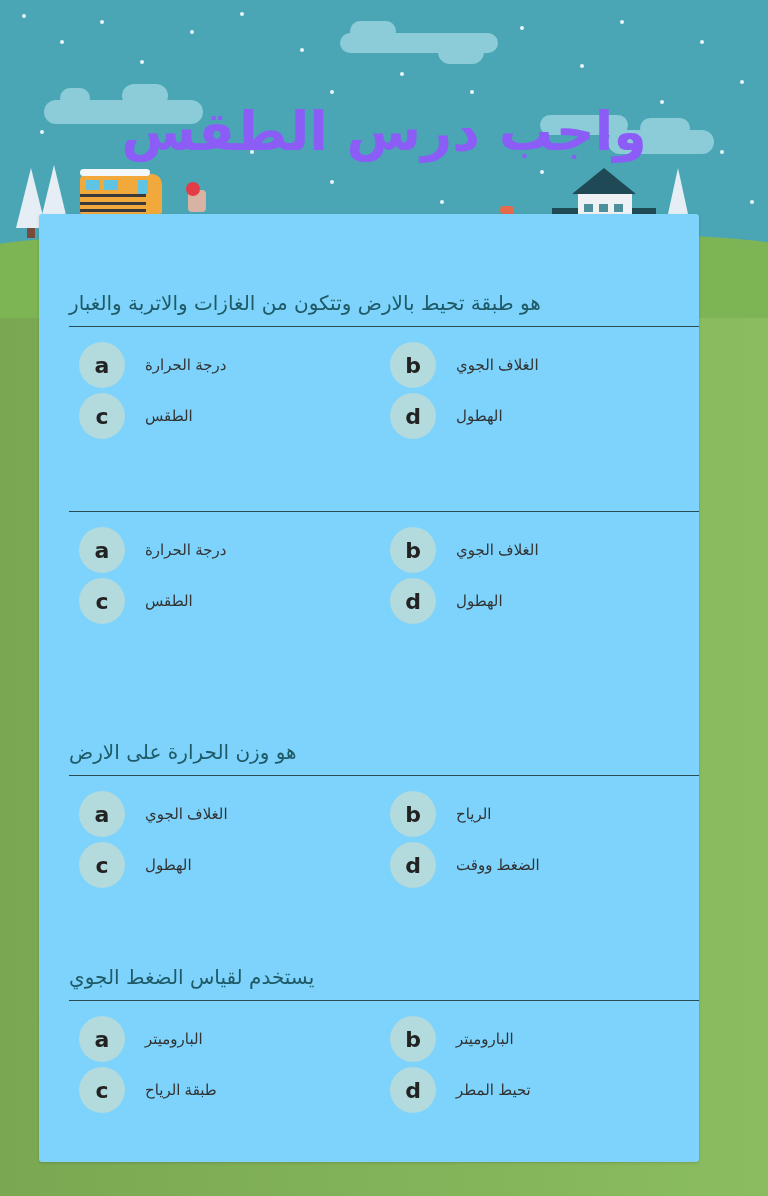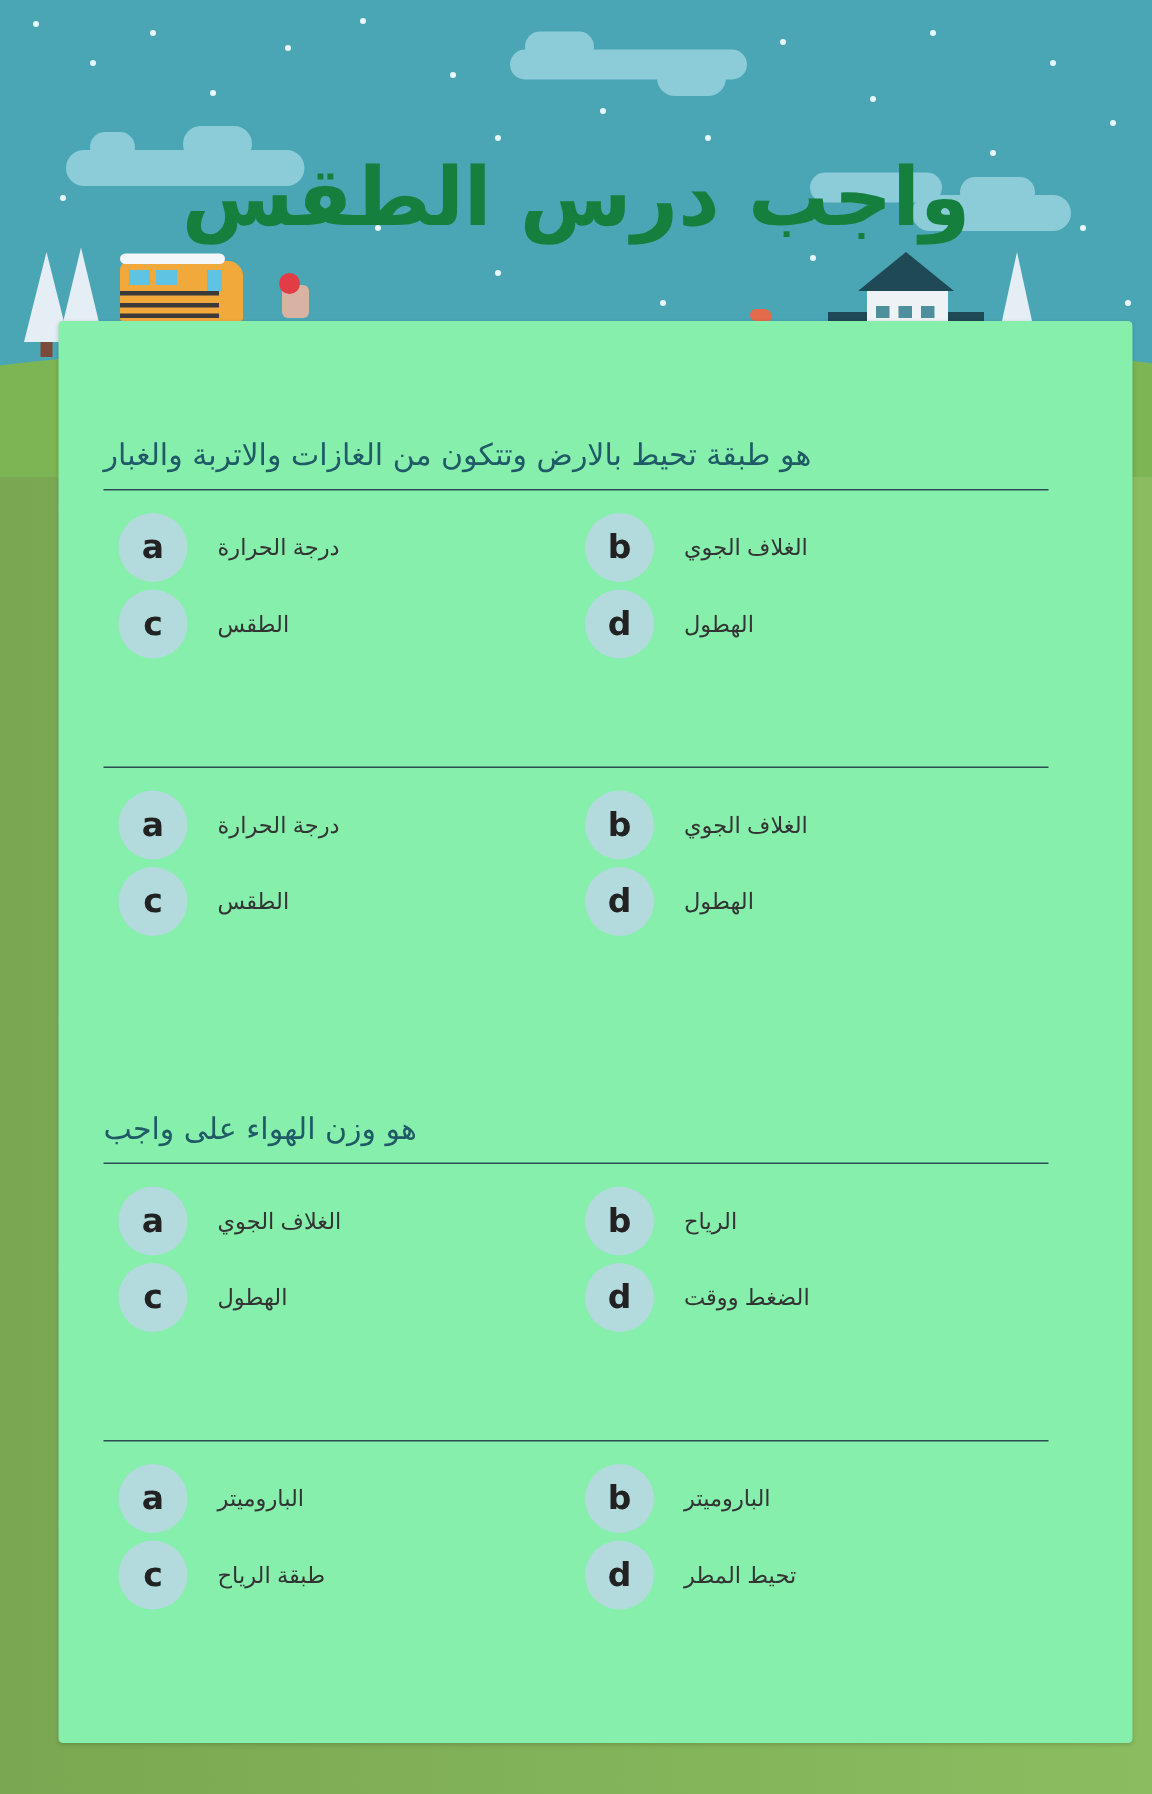--- a/index.html
+++ b/index.html
@@ -17,43 +17,43 @@
   .hill {
     position: absolute; left: -40px; top: 228px; width: 860px; height: 90px;
     background: #7db454;
     border-radius: 50% 50% 0 0 / 30% 30% 0 0;
   }
   .snow { position: absolute; width: 4px; height: 4px; border-radius: 50%; background: #e9f6fa; }
   .cloud { position: absolute; background: #8ccbd8; border-radius: 12px; }
   .title {
     position: absolute; left: 0; top: 100px; width: 768px; text-align: center;
     font-family: "DejaVu Sans", sans-serif;
-    font-size: 54px; color: #15803d; direction: rtl;
+    font-size: 54px; color: #8b5cf6; direction: rtl;
     letter-spacing: 1px;
   }
   
   .tree { position: absolute; width: 0; height: 0; border-left: 15px solid transparent; border-right: 15px solid transparent; border-bottom: 60px solid #e6eef5; }
   .trunk { position: absolute; width: 8px; height: 10px; background: #7a4b3a; }
   .bus { position: absolute; left: 80px; top: 174px; width: 82px; height: 40px; background: #f2a93b; border-radius: 6px 10px 2px 2px; }
   .bus .roof { position: absolute; left: 0; top: -5px; width: 70px; height: 7px; background: #f4f7fa; border-radius: 4px; }
   .bus .win { position: absolute; top: 6px; width: 14px; height: 10px; background: #5fc3e4; }
   .bus .stripe { position: absolute; left: 0; width: 66px; height: 3px; background: #3b3a3a; }
   .deer { position: absolute; left: 186px; top: 180px; width: 22px; height: 32px; }
   .deer .body { position: absolute; left: 2px; top: 10px; width: 18px; height: 22px; background: #d8b2a2; border-radius: 4px; }
   .deer .bag { position: absolute; left: 0; top: 2px; width: 14px; height: 14px; background: #e23d47; border-radius: 50%; }
   .house { position: absolute; left: 552px; top: 168px; width: 104px; height: 48px; }
   .house .roof { position: absolute; left: 20px; top: 0; width: 0; height: 0; border-left: 32px solid transparent; border-right: 32px solid transparent; border-bottom: 26px solid #1f4a55; }
   .house .wall { position: absolute; left: 26px; top: 26px; width: 54px; height: 22px; background: #eef2f4; }
   .house .base { position: absolute; left: 0; top: 40px; width: 104px; height: 8px; background: #1e4a55; }
   .house .w { position: absolute; top: 36px; width: 9px; height: 8px; background: #4d8f9a; }
   .bird { position: absolute; left: 500px; top: 206px; width: 14px; height: 8px; background: #e36a4a; border-radius: 6px 6px 2px 6px; }
 
   .card {
-    position: absolute; left: 39px; top: 214px; width: 716px; height: 948px;
-    background: #86efac; border-radius: 3px;
+    position: absolute; left: 39px; top: 214px; width: 660px; height: 948px;
+    background: #7dd3fc; border-radius: 3px;
     box-shadow: 0 1px 3px rgba(0,0,0,0.15);
   }
   .question {
     position: absolute; left: 30px; width: 630px;
   }
   .q-text {
     display: block; text-align: left; direction: rtl; unicode-bidi: plaintext;
     font-size: 20px; color: #1f5a66; height: 40px; line-height: 34px;
     padding-left: 0;
   }
@@ -187,21 +187,21 @@
         <div class="opt-label">الطقس</div>
       </div>
       <div class="opt" style="left:321px;top:51px">
         <div class="bubble">d</div>
         <div class="opt-label">الهطول</div>
       </div>
     </div>
   </div>
 
   <div class="question" style="top:521px">
-    <div class="q-text"><span>هو وزن الهواء على واجب</span></div>
+    <div class="q-text"><span>هو وزن الحرارة على الارض</span></div>
     <div class="q-rule"></div>
     <div class="options">
       <div class="opt" style="left:10px;top:0">
         <div class="bubble">a</div>
         <div class="opt-label">الغلاف الجوي</div>
       </div>
       <div class="opt" style="left:321px;top:0">
         <div class="bubble">b</div>
         <div class="opt-label">الرياح</div>
       </div>
@@ -210,20 +210,21 @@
         <div class="opt-label">الهطول</div>
       </div>
       <div class="opt" style="left:321px;top:51px">
         <div class="bubble">d</div>
         <div class="opt-label">الضغط ووقت</div>
       </div>
     </div>
   </div>
 
   <div class="question" style="top:746px">
+    <div class="q-text"><span>يستخدم لقياس الضغط الجوي</span></div>
     <div class="q-rule"></div>
     <div class="options">
       <div class="opt" style="left:10px;top:0">
         <div class="bubble">a</div>
         <div class="opt-label">الباروميتر</div>
       </div>
       <div class="opt" style="left:321px;top:0">
         <div class="bubble">b</div>
         <div class="opt-label">الباروميتر</div>
       </div>

